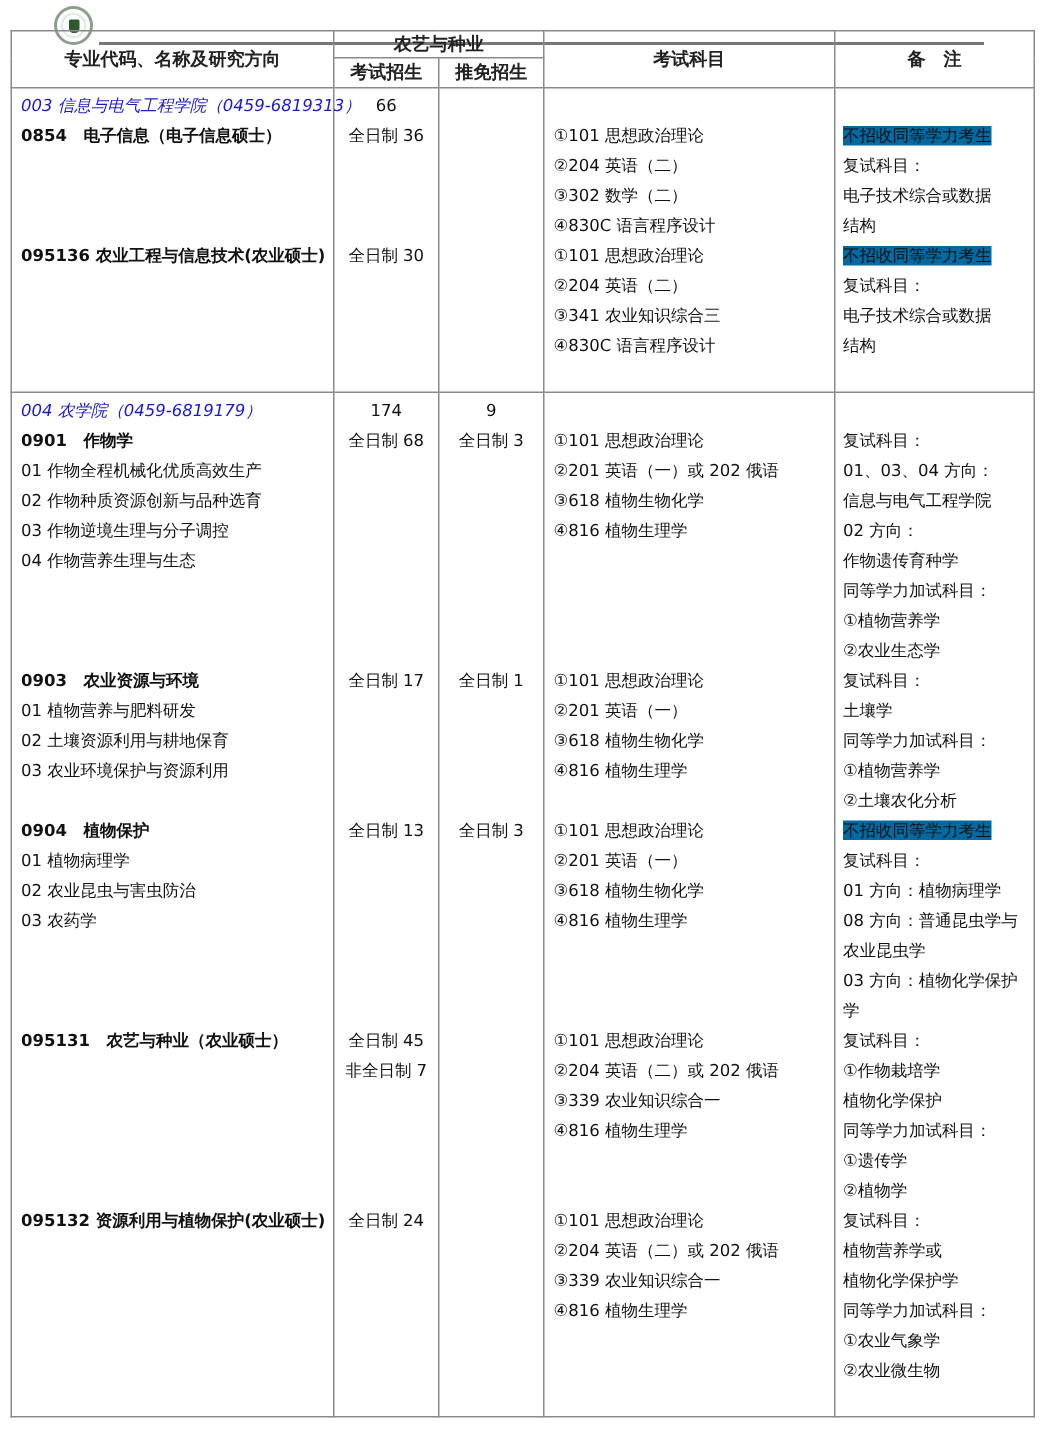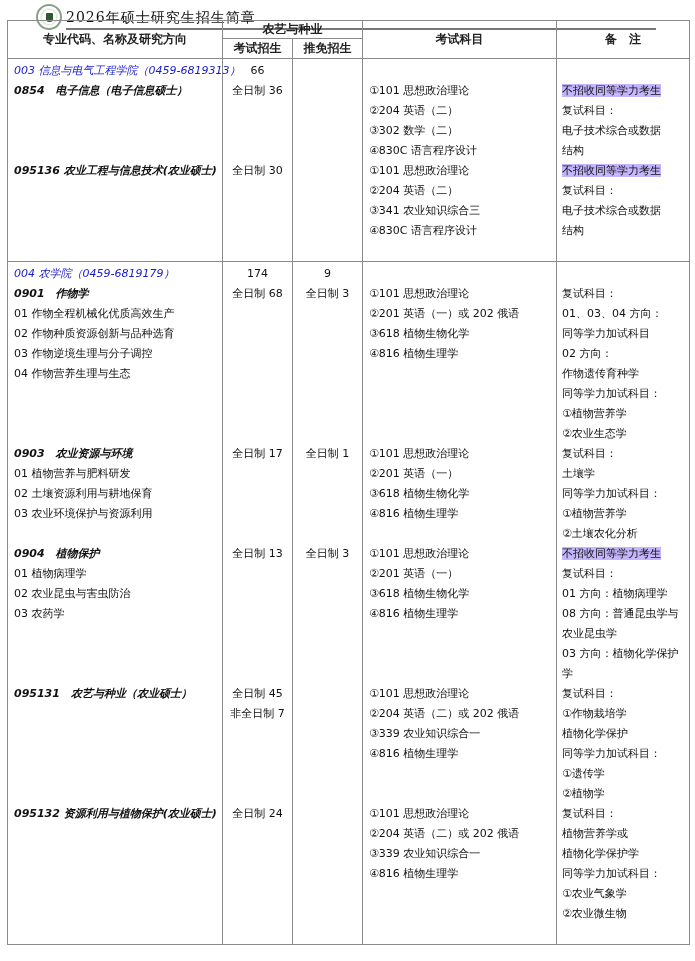--- a/index.html
+++ b/index.html
@@ -33,29 +33,28 @@
   .hrow2 th { height: 20px; }
   .c1 { width: 215px; } .c2 { width: 70px; } .c3 { width: 70px; } .c4 { width: 194px; } .c5 { width: 133px; }
 
   .cell { padding: 2px 0 0 0; }
   .line { height: 20px; line-height: 20px; white-space: nowrap; font-size: 11px; }
   .col1 .line { padding-left: 6px; }
   .col2 .line, .col3 .line { text-align: center; }
   .col4 .line { padding-left: 6px; }
   .col5 .line { padding-left: 5px; }
   .blue { color: #1a1acc; font-style: italic; }
-  .bold { font-weight: bold; font-style: italic; }
-  .hl { background: #c4b5fd; }
+  .bold { font-weight: bold; }
+  .hl { background: #0369a1; }
 </style>
 </head>
 <body>
 
 <div class="header">
   <div class="logo"></div>
-  <div class="title">2026年硕士研究生招生简章</div>
   <div class="title-rule"></div>
 </div>
 
 <table>
   <colgroup>
       <col class="c1">
       <col class="c2">
       <col class="c3">
       <col class="c4">
       <col class="c5">
@@ -296,21 +295,21 @@
             <div class="line"></div>
             <div class="line"></div>
             <div class="line"></div>
           </div>
         </td>
         <td class="col5">
           <div class="cell">
             <div class="line"></div>
             <div class="line">复试科目：</div>
             <div class="line">01、03、04 方向：</div>
-            <div class="line">同等学力加试科目</div>
+            <div class="line">信息与电气工程学院</div>
             <div class="line">02 方向：</div>
             <div class="line">作物遗传育种学</div>
             <div class="line">同等学力加试科目：</div>
             <div class="line">①植物营养学</div>
             <div class="line">②农业生态学</div>
             <div class="line">复试科目：</div>
             <div class="line">土壤学</div>
             <div class="line">同等学力加试科目：</div>
             <div class="line">①植物营养学</div>
             <div class="line">②土壤农化分析</div>

